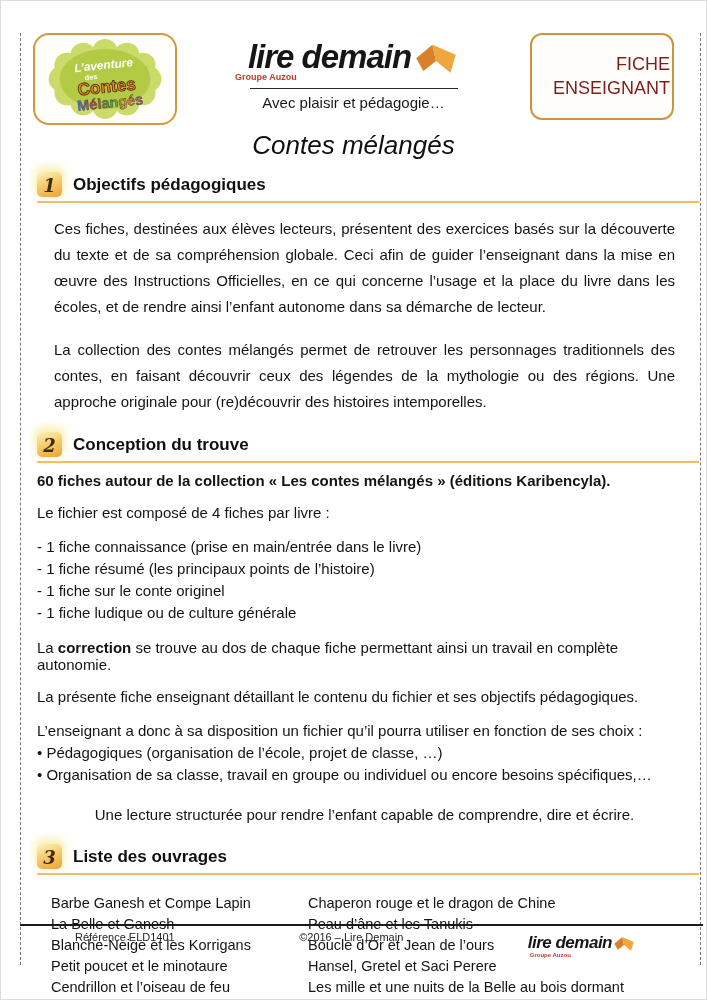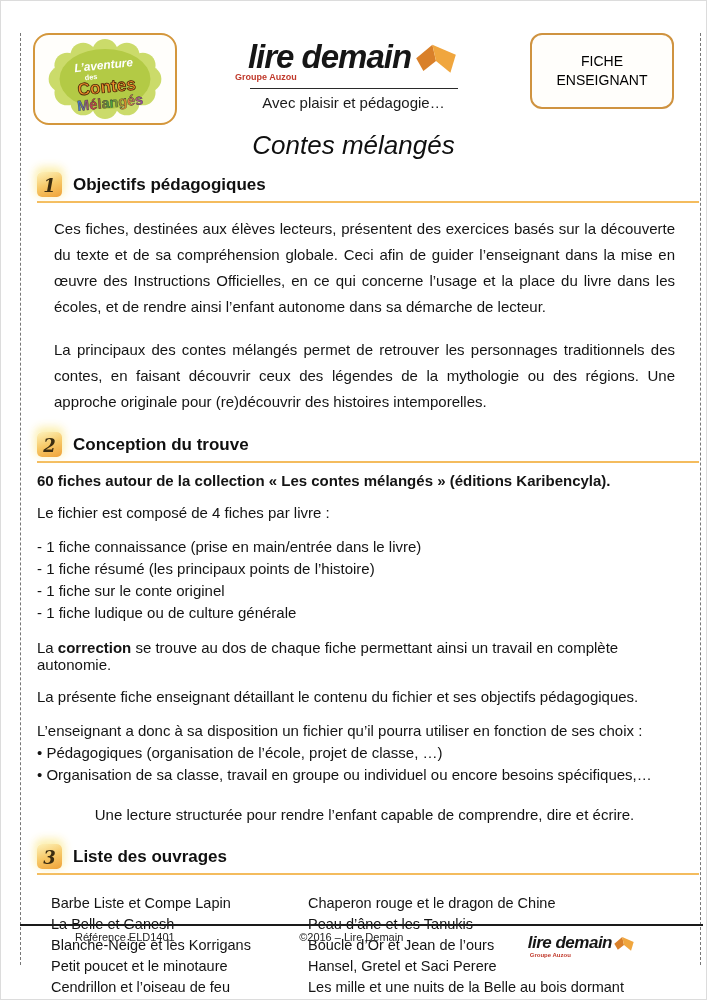--- a/index.html
+++ b/index.html
@@ -20,21 +20,21 @@
   }
   .brand-block{flex:1 1 auto;text-align:center;padding-top:2px;}
   .brand-row{display:flex;align-items:center;justify-content:center;}
   .brand-name{font-style:italic;font-weight:bold;font-size:33px;letter-spacing:-1px;color:#161616;}
   .book-icon{margin-left:2px;margin-top:8px;}
   .brand-group{font-size:9px;font-weight:bold;color:#c0392b;text-align:left;margin:-7px 0 0 58px;}
   .brand-divider{width:208px;border-top:1px solid #2a2a2a;margin:6px auto 0;}
   .brand-tagline{font-size:15px;margin-top:5px;color:#1a1a1a;}
   .badge-box{
     flex:0 0 auto;width:136px;border:2px solid #cf9340;border-radius:12px;background:#fffefb;
-    text-align:center;padding:17px 2px;font-size:14px;line-height:1.35;color:#000000;
+    text-align:right;padding:17px 2px;font-size:18px;line-height:1.35;color:#7f1d1d;
   }
 
   
   .doc-title{margin:9px 0 0;text-align:center;font-size:26px;font-weight:normal;color:#0f0f0f;font-style:italic;}
 
   
   .section-bar{
     display:flex;align-items:center;gap:11px;margin-left:37px;margin-right:8px;
     border-bottom:2px solid #f4bc5e;padding-bottom:4px;
   }
@@ -149,21 +149,21 @@
 
   <h1 class="doc-title">Contes mélangés</h1>
 
   <div class="section-bar bar-1">
     <div class="num-badge">1</div>
     <div class="section-title">Objectifs pédagogiques</div>
   </div>
 
   <div class="content">
     <p class="para p1">Ces fiches, destinées aux élèves lecteurs, présentent des exercices basés sur la découverte du texte et de sa compréhension globale. Ceci afin de guider l’enseignant dans la mise en œuvre des Instructions Officielles, en ce qui concerne l’usage et la place du livre dans les écoles, et de rendre ainsi l’enfant autonome dans sa démarche de lecteur.</p>
-    <p class="para p2">La principaux des contes mélangés permet de retrouver les personnages traditionnels des contes, en faisant découvrir ceux des légendes de la mythologie ou des régions. Une approche originale pour (re)découvrir des histoires intemporelles.</p>
+    <p class="para p2">La collection des contes mélangés permet de retrouver les personnages traditionnels des contes, en faisant découvrir ceux des légendes de la mythologie ou des régions. Une approche originale pour (re)découvrir des histoires intemporelles.</p>
   </div>
 
   <div class="section-bar bar-2">
     <div class="num-badge">2</div>
     <div class="section-title">Conception du trouve</div>
   </div>
 
   <div class="content">
     <p class="intro-bold">60 fiches autour de la collection «  Les contes mélangés » (éditions Karibencyla).</p>
     <p class="lead">Le fichier est composé de 4 fiches par livre :</p>
@@ -188,21 +188,21 @@
     <p class="closing">Une lecture structurée pour rendre l’enfant capable de comprendre, dire et écrire.</p>
   </div>
 
   <div class="section-bar bar-3">
     <div class="num-badge">3</div>
     <div class="section-title">Liste des ouvrages</div>
   </div>
 
   <div class="books">
     <div class="books-left">
-      <div>Barbe Liste et Compe Lapin</div>
+      <div>Barbe Ganesh et Compe Lapin</div>
       <div>La Belle et Ganesh</div>
       <div>Blanche-Neige et les Korrigans</div>
       <div>Petit poucet et le minotaure</div>
       <div>Cendrillon et l’oiseau de feu</div>
     </div>
     <div class="books-right">
       <div>Chaperon rouge et le dragon de Chine</div>
       <div>Peau d’âne et les Tanukis</div>
       <div>Boucle d’Or et Jean de l’ours</div>
       <div>Hansel, Gretel et Saci Perere</div>

